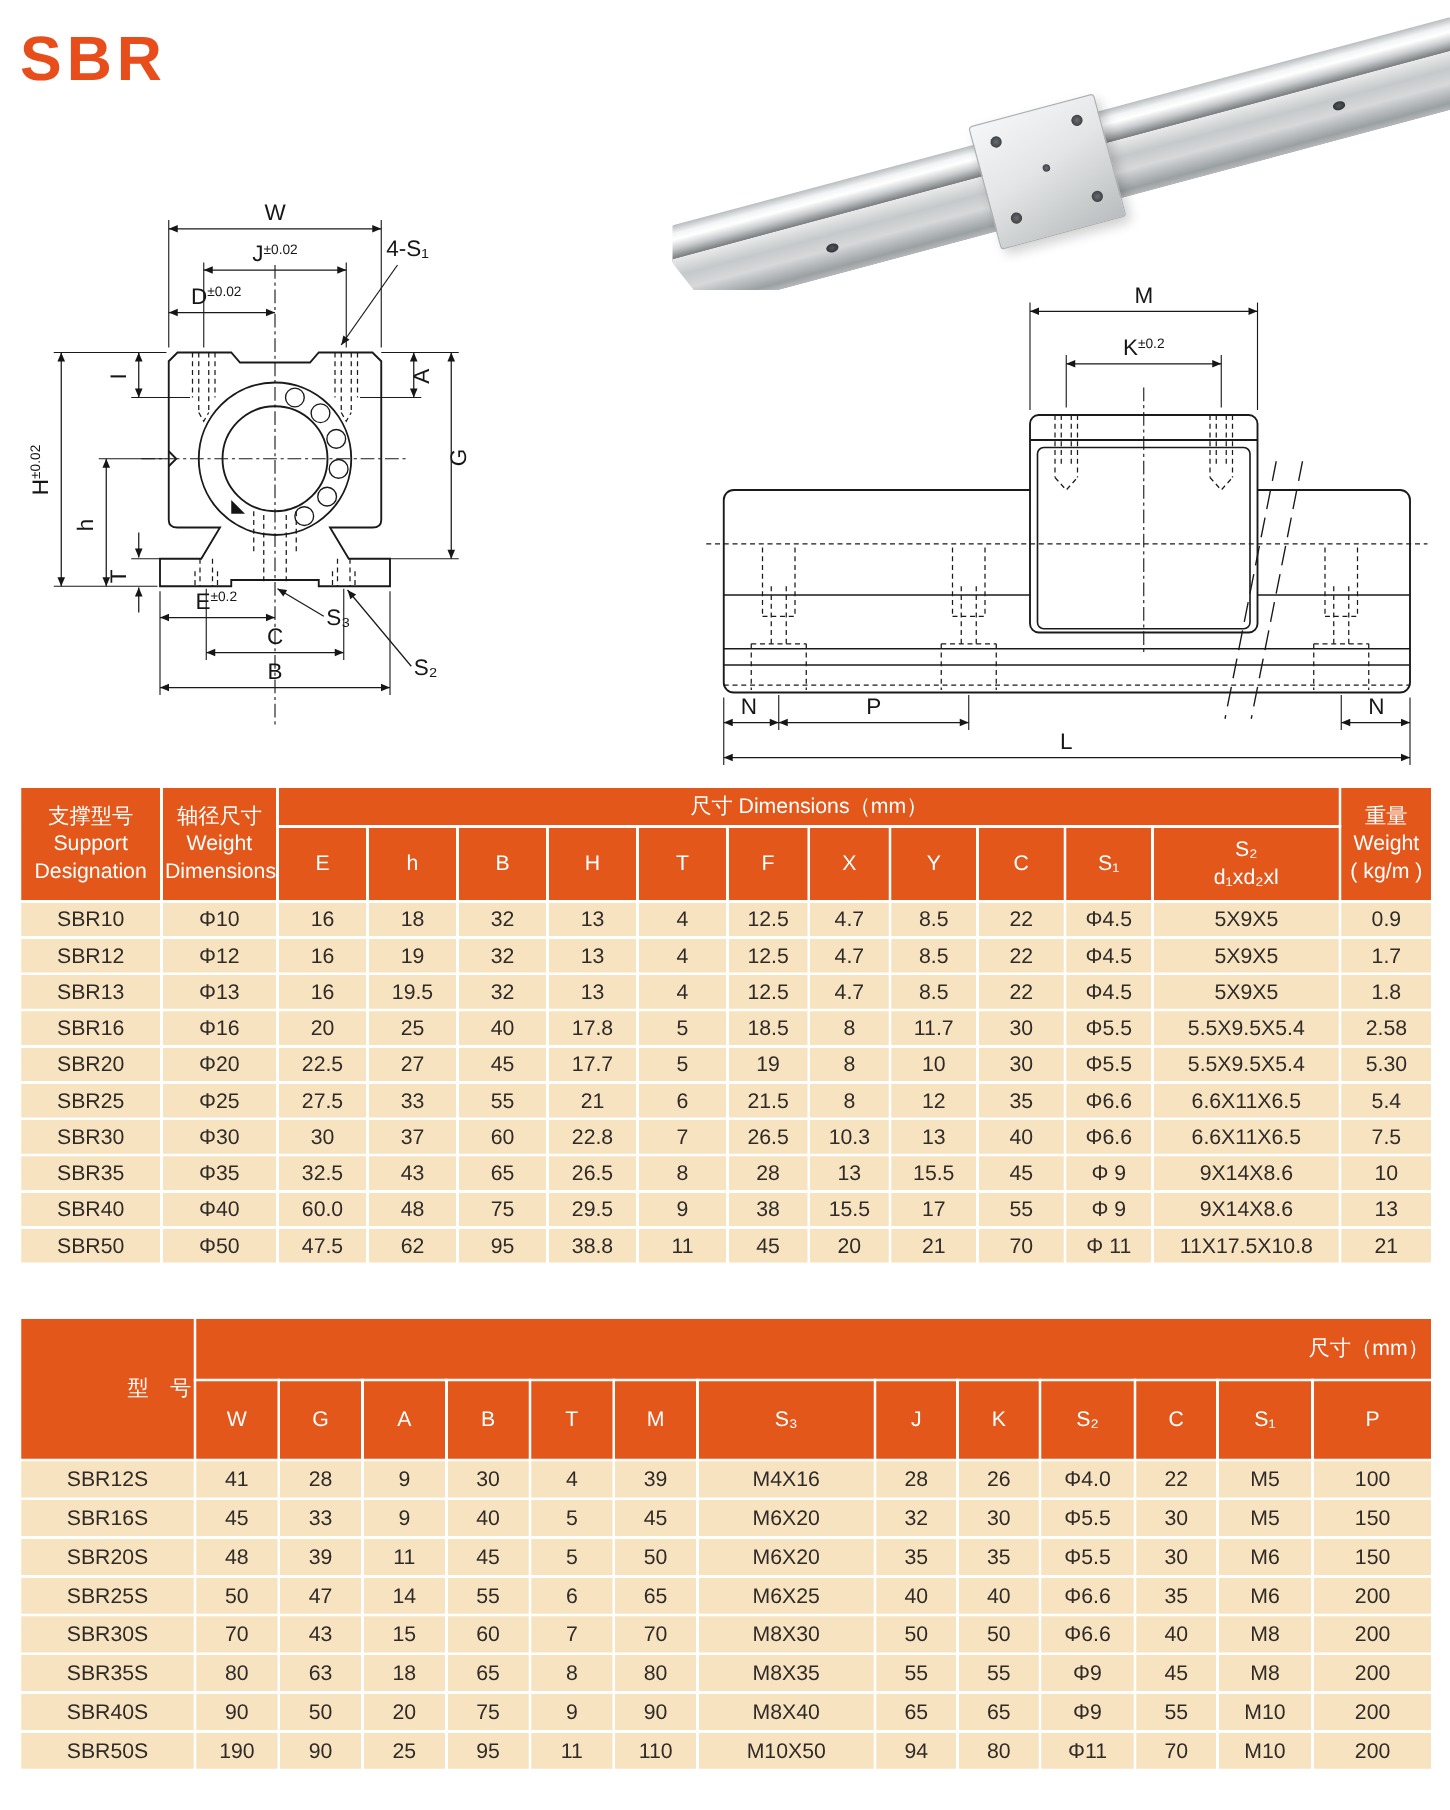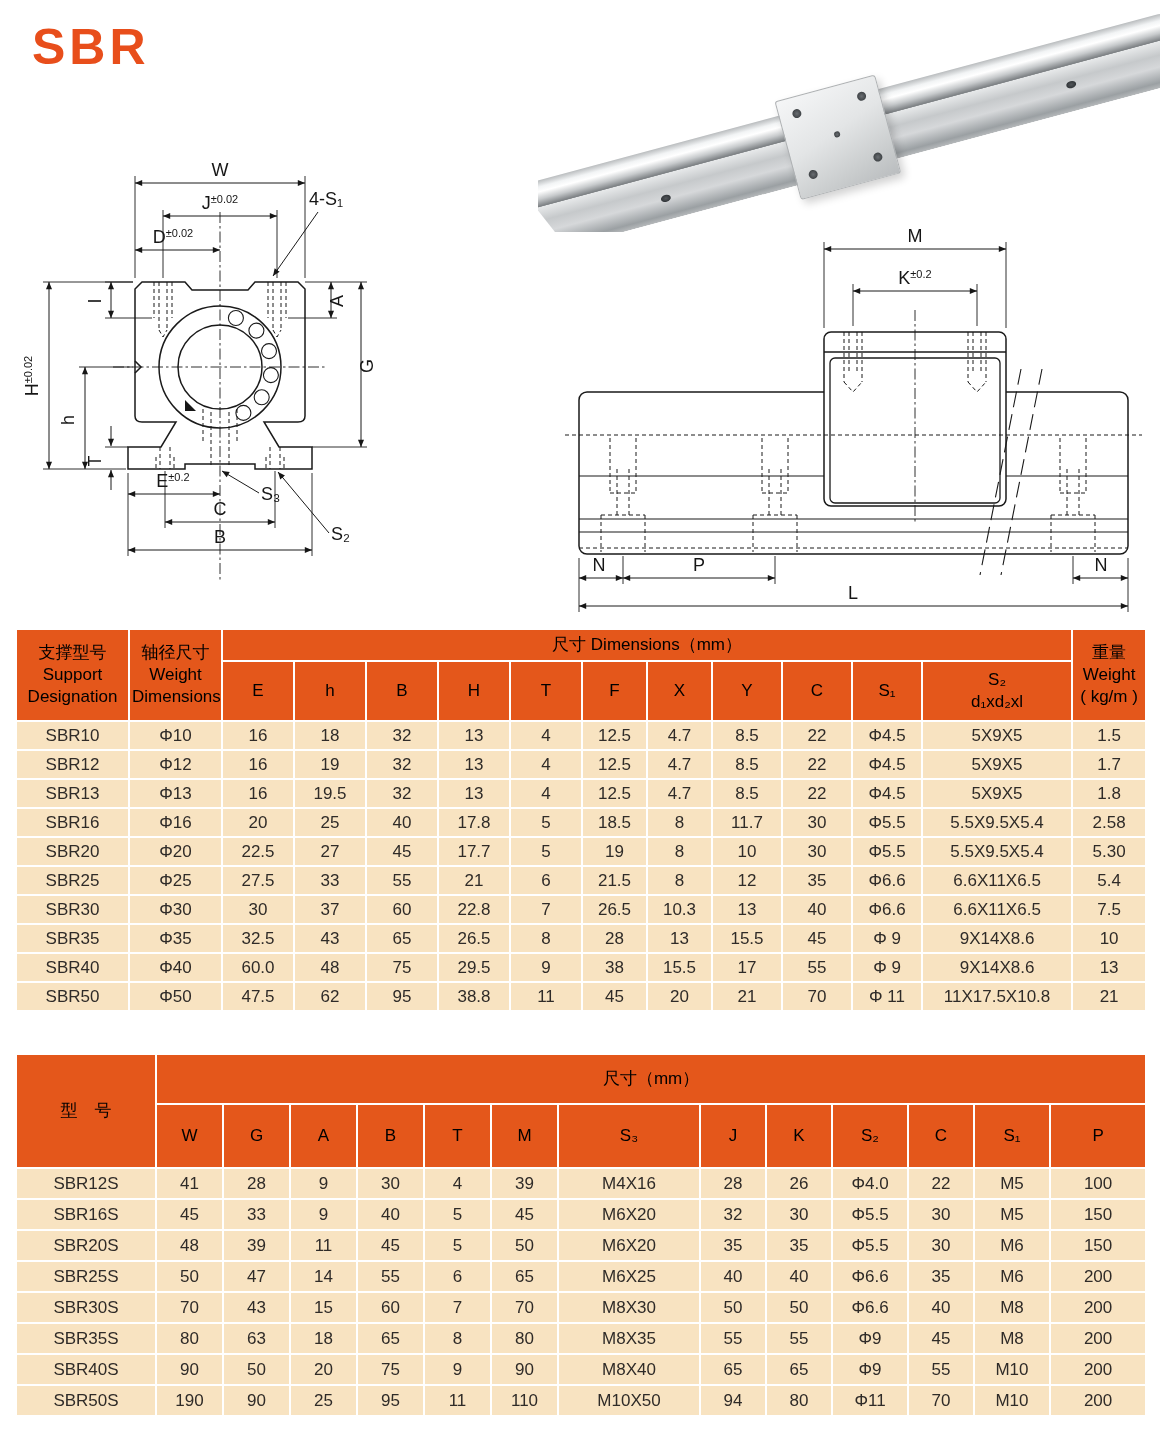--- a/index.html
+++ b/index.html
@@ -1,19 +1,19 @@
 <!DOCTYPE html>
 <html><head>
 <meta charset="utf-8">
 <style>
   html,body{margin:0;padding:0;}
   body{width:1160px;height:1448px;position:relative;background:#fff;overflow:hidden;
        font-family:"Liberation Sans", sans-serif;}
   
-  .page-title{position:absolute;left:32px;top:18px;font-size:50px;font-weight:700;
+  .page-title{position:absolute;left:16px;top:18px;font-size:50px;font-weight:700;
               letter-spacing:4px;color:#e84e1b;}
   
   .photo{position:absolute;left:538px;top:4px;width:622px;height:228px;overflow:hidden;}
   .ph-rail{position:absolute;left:-14px;top:92px;width:668px;height:78px;transform:rotate(-15deg);}
   .ph-shaft{position:absolute;left:0;top:0;width:100%;height:30px;border-radius:15px/9px;
     background:linear-gradient(180deg,#b9bcbe 0%,#f2f4f5 22%,#ffffff 38%,#c7cacc 62%,#7e8285 85%,#a7aaac 100%);}
   .ph-base{position:absolute;left:4px;top:26px;width:calc(100% - 8px);height:46px;
     background:linear-gradient(180deg,#e8eaeb 0%,#c6c9cb 30%,#d6d8da 55%,#9ba0a3 88%,#b7babc 100%);
     clip-path:polygon(0 0,100% 0,97% 100%,3% 100%);}
   .ph-hole{position:absolute;width:10px;height:7px;border-radius:50%;
@@ -32,29 +32,29 @@
   .cl{stroke:#1a1a1a;stroke-width:.9;stroke-dasharray:11 3 2.5 3;fill:none;}
   .ext{stroke:#1a1a1a;stroke-width:.9;}
   .dim{stroke:#1a1a1a;stroke-width:1;}
   .brk{stroke:#1a1a1a;stroke-width:1.1;stroke-dasharray:16 7;}
   #front-view{position:absolute;left:15px;top:160px;}
   #side-view{position:absolute;left:553px;top:222px;}
   
   .spec-table{border-collapse:collapse;table-layout:fixed;width:1130px;position:absolute;left:15px;}
   .spec-table th,.spec-table td{border:2px solid #fff;text-align:center;vertical-align:middle;
     overflow:hidden;padding:0 2px;}
-  .spec-table th{background:#e4571b;color:#000000;font-weight:400;font-size:17px;line-height:1.3;}
+  .spec-table th{background:#e4571b;color:#ffffff;font-weight:400;font-size:17px;line-height:1.3;}
   .spec-table td{background:#f8e3c1;color:#2f2b28;font-size:17px;}
   .pre{white-space:pre-line;}
   #table1{top:628px;}
   #table2{top:1053px;}
   #table1 tr.gr th{height:30px;}
   #table1 tr.sub th{height:58px;}
   #table1 td{height:27px;}
-  #table2 tr.gr th{height:48px;}
+  #table2 tr.gr th{height:48px;text-align:right;}
   #table2 tr.sub th{height:62px;}
   #table2 td{height:29px;}
   .hdr-small{font-size:16px;}
 </style>
 </head>
 <body>
 
 <div class="page-title">SBR</div>
 
 <div class="photo">
@@ -337,21 +337,21 @@
         <td>18</td>
         <td>32</td>
         <td>13</td>
         <td>4</td>
         <td>12.5</td>
         <td>4.7</td>
         <td>8.5</td>
         <td>22</td>
         <td>Φ4.5</td>
         <td>5X9X5</td>
-        <td>1.5</td>
+        <td>0.9</td>
       </tr>
       <tr>
         <td>SBR12</td>
         <td>Φ12</td>
         <td>16</td>
         <td>19</td>
         <td>32</td>
         <td>13</td>
         <td>4</td>
         <td>12.5</td>

